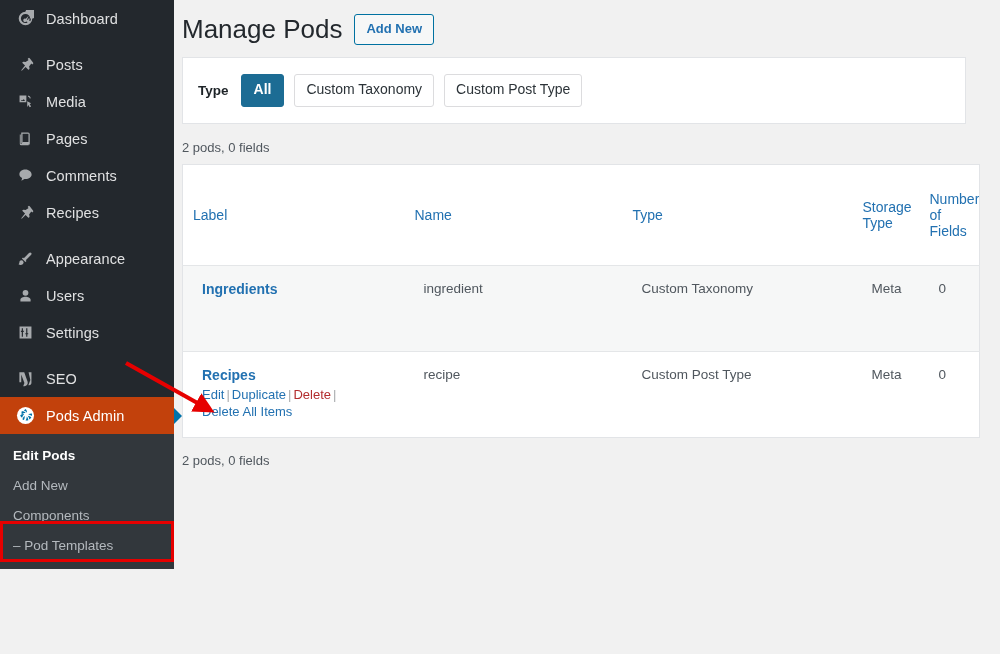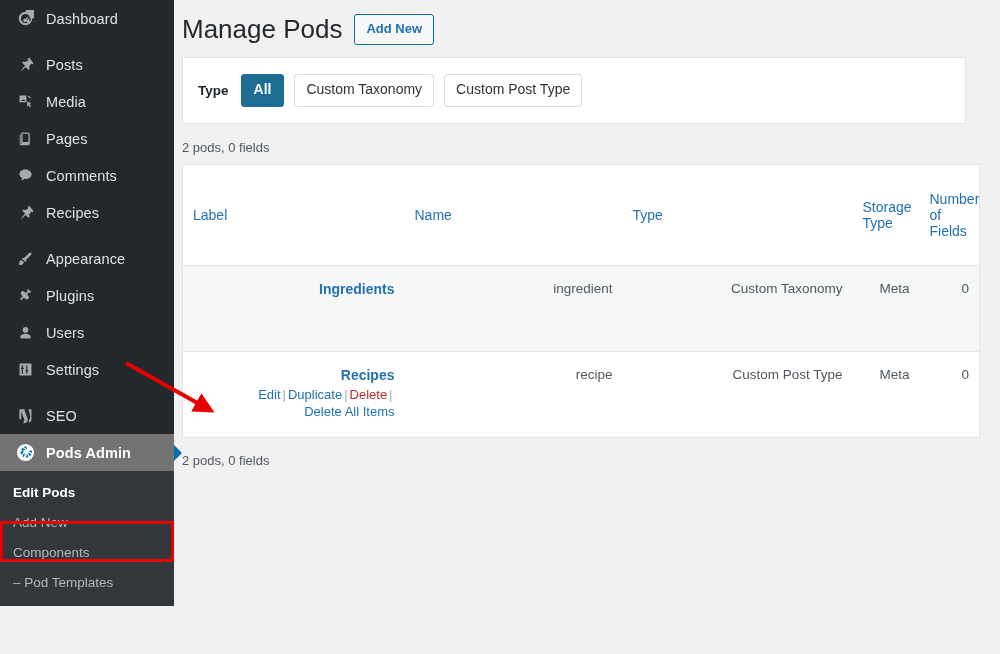--- a/index.html
+++ b/index.html
@@ -48,23 +48,23 @@
     margin-right: 9px;
     color: #a7aaad;
   }
   .menu-top .mi svg { display: block; fill: #a7aaad; }
   .menu-top .mlabel { white-space: nowrap; letter-spacing: .1px; }
 
   .menu-sep { height: 9px; }
 
   
   .menu-top.current {
-    background: #737373;
+    background: #c2410c;
     color: #fff;
-    font-weight: 700;
+    font-weight: 400;
   }
   .menu-top.current .mi svg { fill: #fff; }
   .menu-top.current::after {
     content: "";
     position: absolute;
     right: -8px;
     top: 50%;
     margin-top: -8px;
     border-style: solid;
     border-width: 8px 0 8px 8px;
@@ -204,21 +204,20 @@
     overflow: hidden;
   }
   .pods-table td {
     vertical-align: top;
     padding: 15px 10px 0 19px;
     font-size: 13.5px;
     color: #50575e;
     height: 86px;
     border-bottom: 1px solid #e4e6e8;
     overflow: hidden;
-    text-align: right;
   }
   .pods-table tr.alt td { background: #f6f7f7; }
   .pods-table tr:last-child td { border-bottom: none; }
 
   .col-label  { width: 222px; }
   .col-name   { width: 218px; }
   .col-type   { width: 230px; }
   .col-store  { width: 67px; }
   .col-fields { width: 60px; }
 
@@ -310,28 +309,20 @@
         <span class="mlabel">Recipes</span>
       </div>
       <div class="menu-sep"></div>
       <div class="menu-top">
         <span class="mi">
           <svg width="17" height="17" viewBox="0 0 20 20">
             <path d="M16.9 3.6a2 2 0 00-2.8 0L8 9.7l-.9-.9-1.3 1.3 4.1 4.1 1.3-1.3-.9-.9 6.1-6.1a2 2 0 00.5-2.3zM5.3 12.2c-1.4 0-2.5 1.1-2.5 2.5 0 1-.5 1.7-1 2.1.6.4 1.5.7 2.4.7 2 0 3.6-1.4 3.6-3.2a2.9 2.9 0 00-2.5-2.1z"></path>
           </svg>
         </span>
         <span class="mlabel">Appearance</span>
-      </div>
-      <div class="menu-top">
-        <span class="mi">
-          <svg width="17" height="17" viewBox="0 0 20 20">
-            <path d="M13.1 2.4l-1.4 1.4 1 1-2.4 2.4-1.5-1.5a2.6 2.6 0 00-3.6 0 2.6 2.6 0 000 3.6l1.5 1.5-3.2 3.2 1.5 1.5 3.2-3.2 1.5 1.5a2.6 2.6 0 003.6 0 2.6 2.6 0 000-3.6l-1.5-1.5 2.4-2.4 1 1 1.4-1.4z"></path>
-          </svg>
-        </span>
-        <span class="mlabel">Plugins</span>
       </div>
       <div class="menu-top">
         <span class="mi">
           <svg width="17" height="17" viewBox="0 0 20 20">
             <path d="M10 10.2a3.4 3.4 0 100-6.8 3.4 3.4 0 000 6.8zm0 1.3c-2.7 0-6 1.4-6 3.2V17h12v-2.3c0-1.8-3.3-3.2-6-3.2z"></path>
           </svg>
         </span>
         <span class="mlabel">Users</span>
       </div>
       <div class="menu-top">

